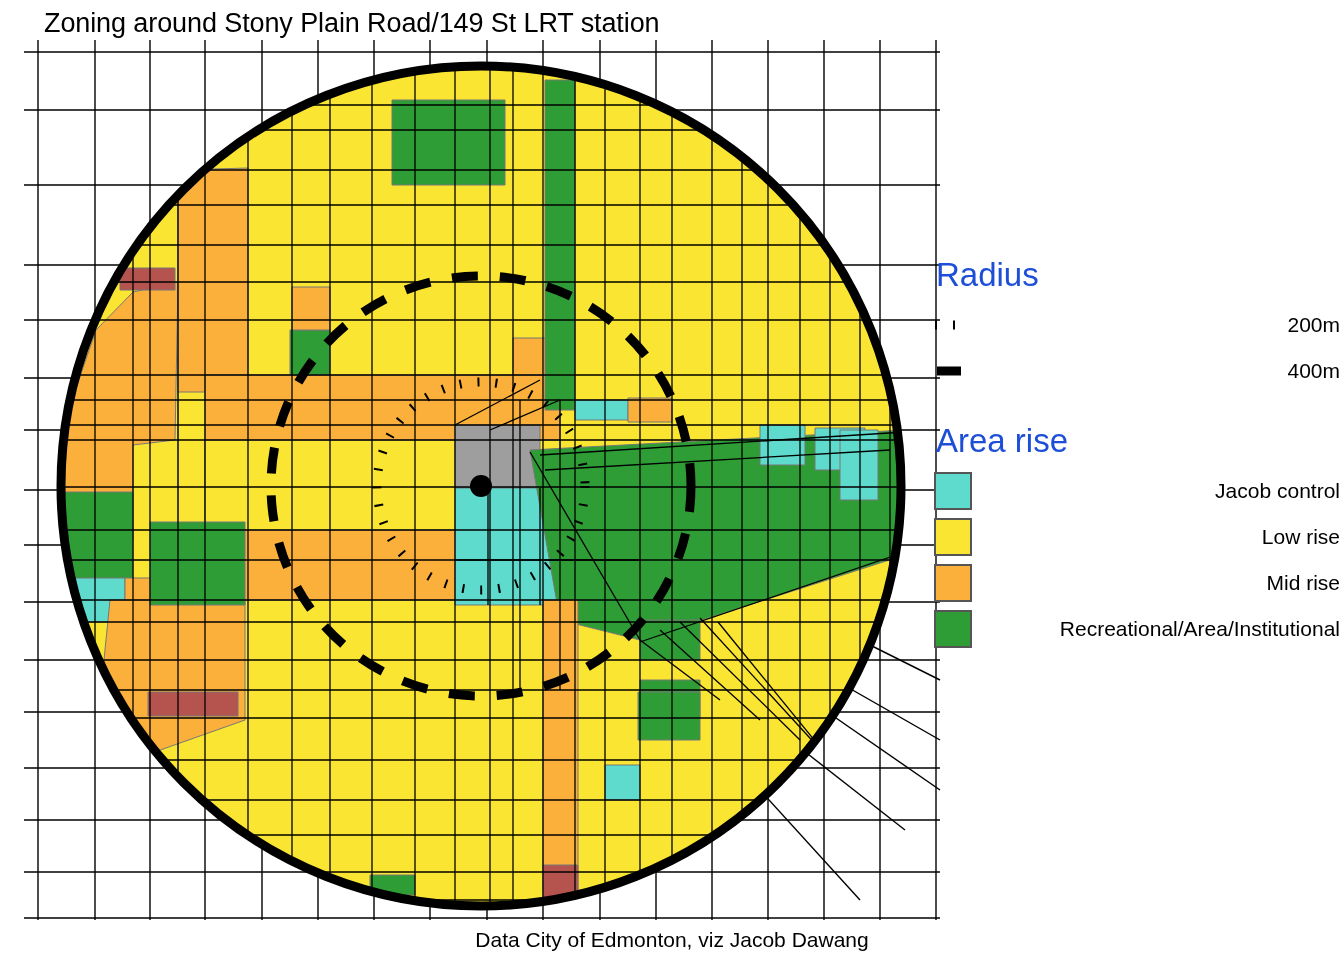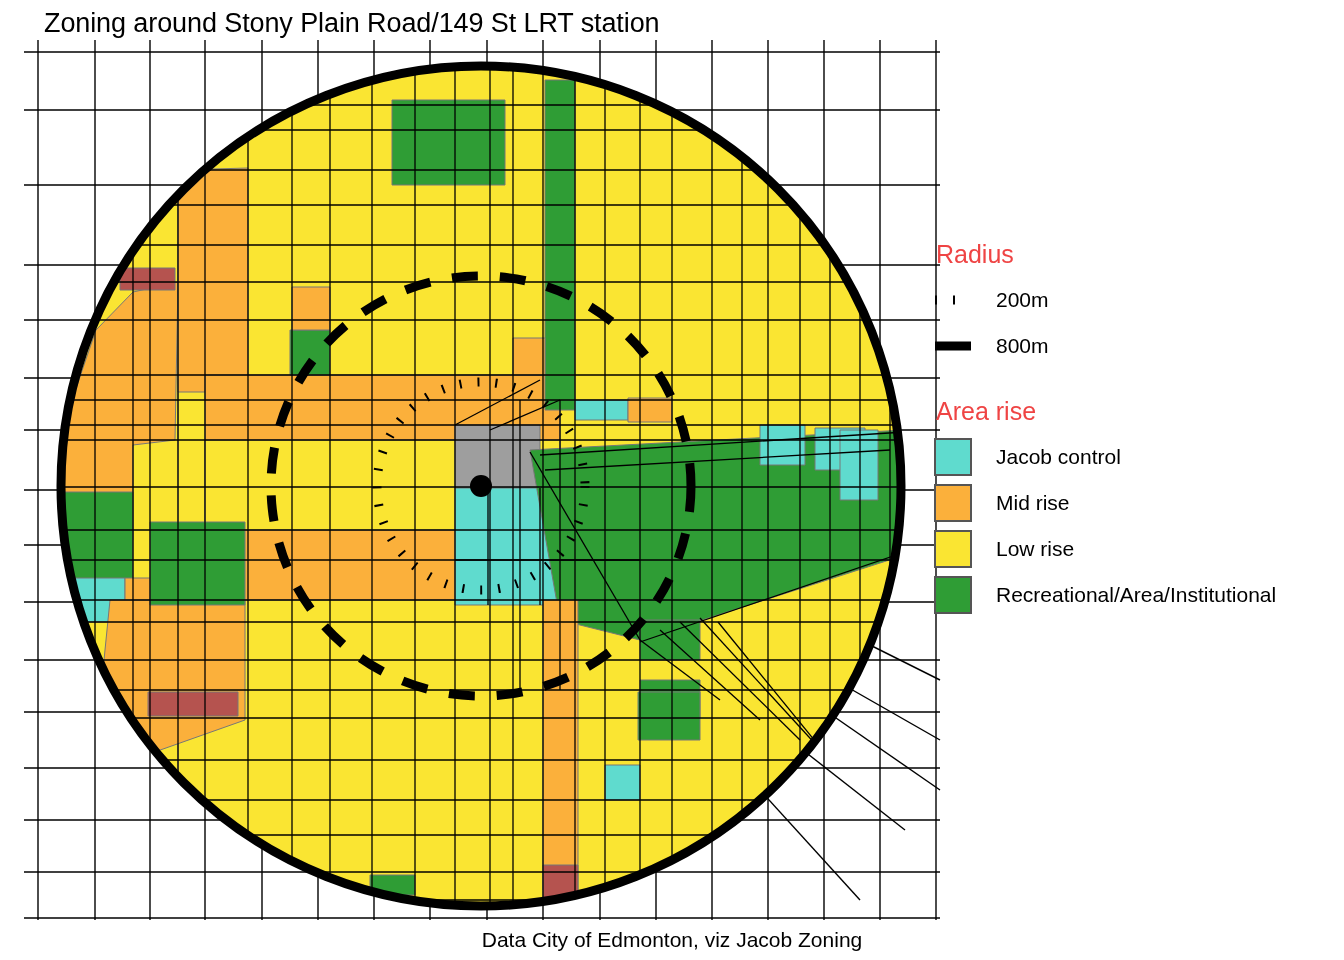--- a/index.html
+++ b/index.html
@@ -38,31 +38,32 @@
     font-size: 21px;
     color: #000000;
   }
   .legend {
     position: absolute;
     left: 930px;
     top: 240px;
     width: 410px;
   }
   .legend-title {
-    font-size: 25px;
-    color: #ef4444;
-    margin: 0 0 8px 6px;
+    font-size: 33px;
+    color: #1d4ed8;
+    margin: 16px 0 8px 6px;
   }
   .legend-title.second {
     margin-top: 28px;
   }
   .legend-row {
     display: flex;
     align-items: center;
     height: 46px;
+    justify-content: space-between;
   }
   .legend-row .key {
     width: 46px;
     height: 46px;
     flex: 0 0 46px;
     display: flex;
     align-items: center;
     justify-content: center;
   }
   .legend-row .label {
@@ -248,49 +249,49 @@
           <div class="key">
             <svg width="44" height="20">
               <line x1="4" y1="10" x2="40" y2="10" stroke="#000" stroke-width="9" stroke-dasharray="2 16" stroke-linecap="butt"></line>
             </svg>
           </div>
           <div class="label">200m</div>
         </div>
         <div class="legend-row">
           <div class="key">
             <svg width="44" height="20">
-              <line x1="4" y1="10" x2="40" y2="10" stroke="#000" stroke-width="9"></line>
+              <line x1="6" y1="10" x2="30" y2="10" stroke="#000" stroke-width="9" stroke-dasharray="26 22"></line>
             </svg>
           </div>
-          <div class="label">800m</div>
+          <div class="label">400m</div>
         </div>
       </div>
     <div class="legend-title second">Area rise</div>
     <div id="area-rows">
         <div class="legend-row">
           <div class="key">
             <div class="swatch" style="background: rgb(95, 219, 206);"></div>
           </div>
           <div class="label">Jacob control</div>
         </div>
         <div class="legend-row">
           <div class="key">
+            <div class="swatch" style="background: rgb(250, 229, 50);"></div>
+          </div>
+          <div class="label">Low rise</div>
+        </div>
+        <div class="legend-row">
+          <div class="key">
             <div class="swatch" style="background: rgb(251, 176, 59);"></div>
           </div>
           <div class="label">Mid rise</div>
-        </div>
-        <div class="legend-row">
-          <div class="key">
-            <div class="swatch" style="background: rgb(250, 229, 50);"></div>
-          </div>
-          <div class="label">Low rise</div>
         </div>
         <div class="legend-row">
           <div class="key">
             <div class="swatch" style="background: rgb(47, 157, 53);"></div>
           </div>
           <div class="label">Recreational/Area/Institutional</div>
         </div>
       </div>
   </div>
 
-  <div class="fig-caption">Data City of Edmonton, viz Jacob Zoning</div>
+  <div class="fig-caption">Data City of Edmonton, viz Jacob Dawang</div>
 </div>
 
 </body></html>

